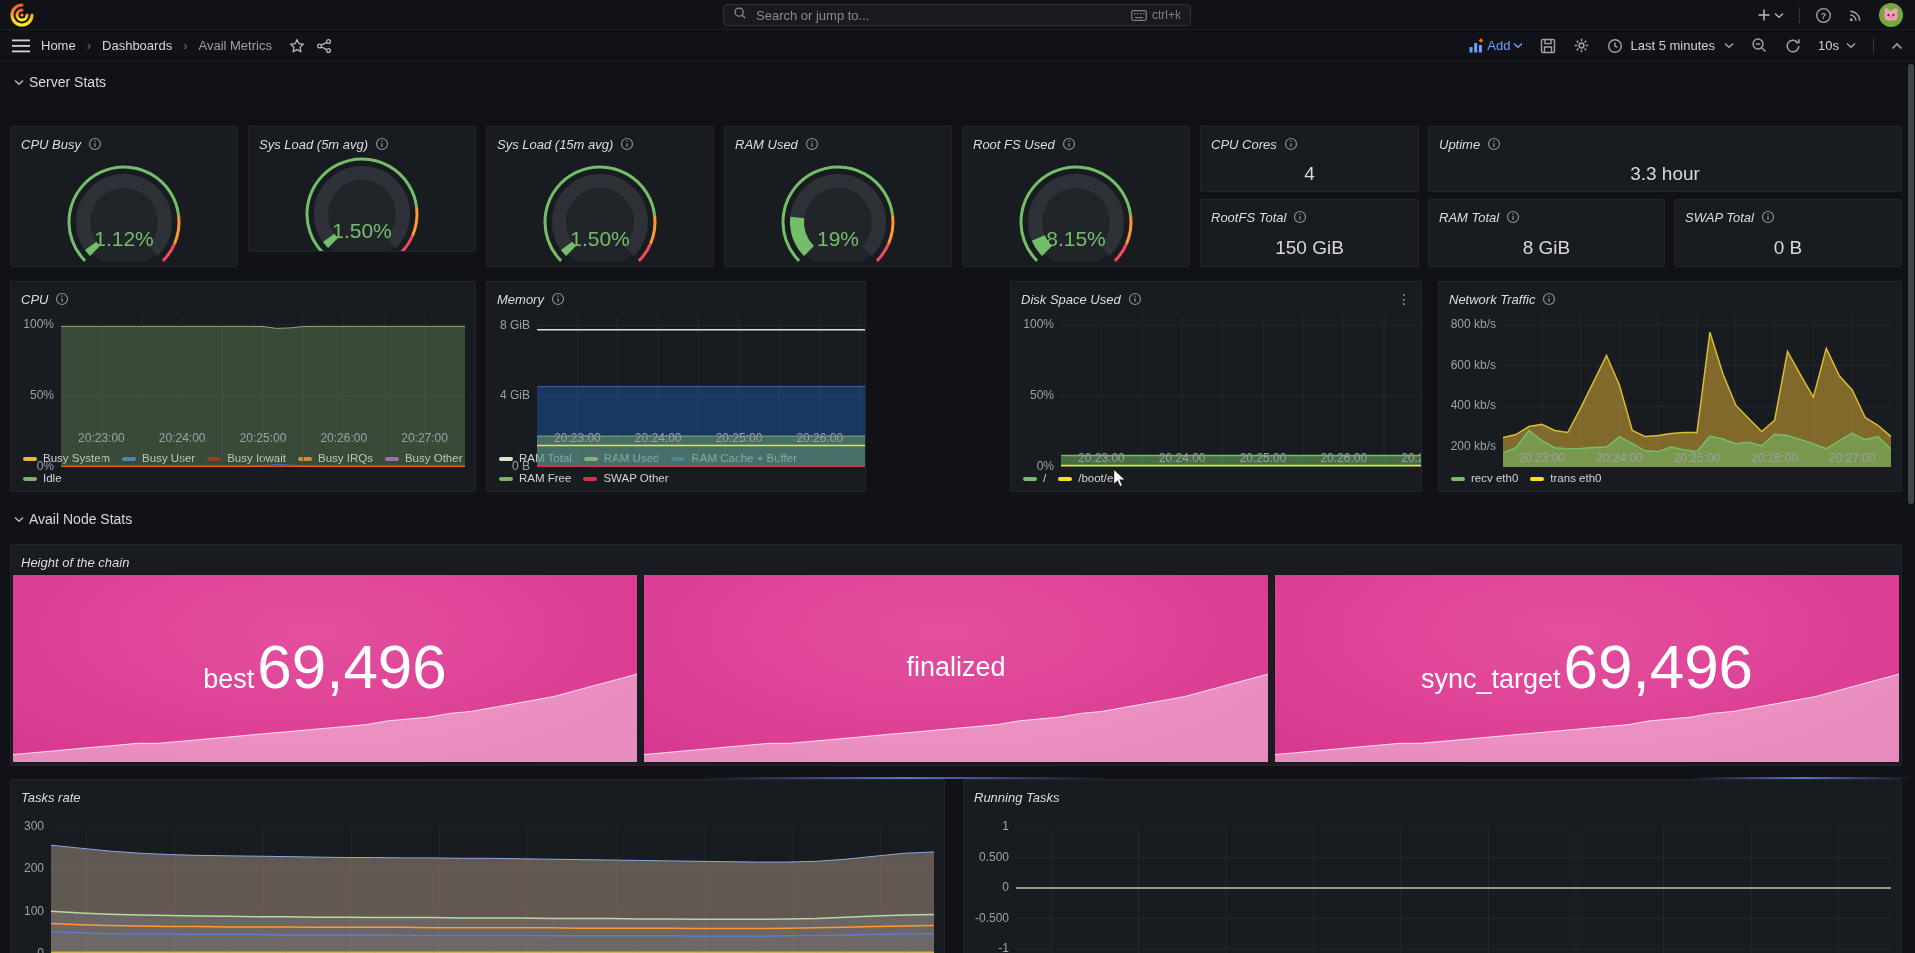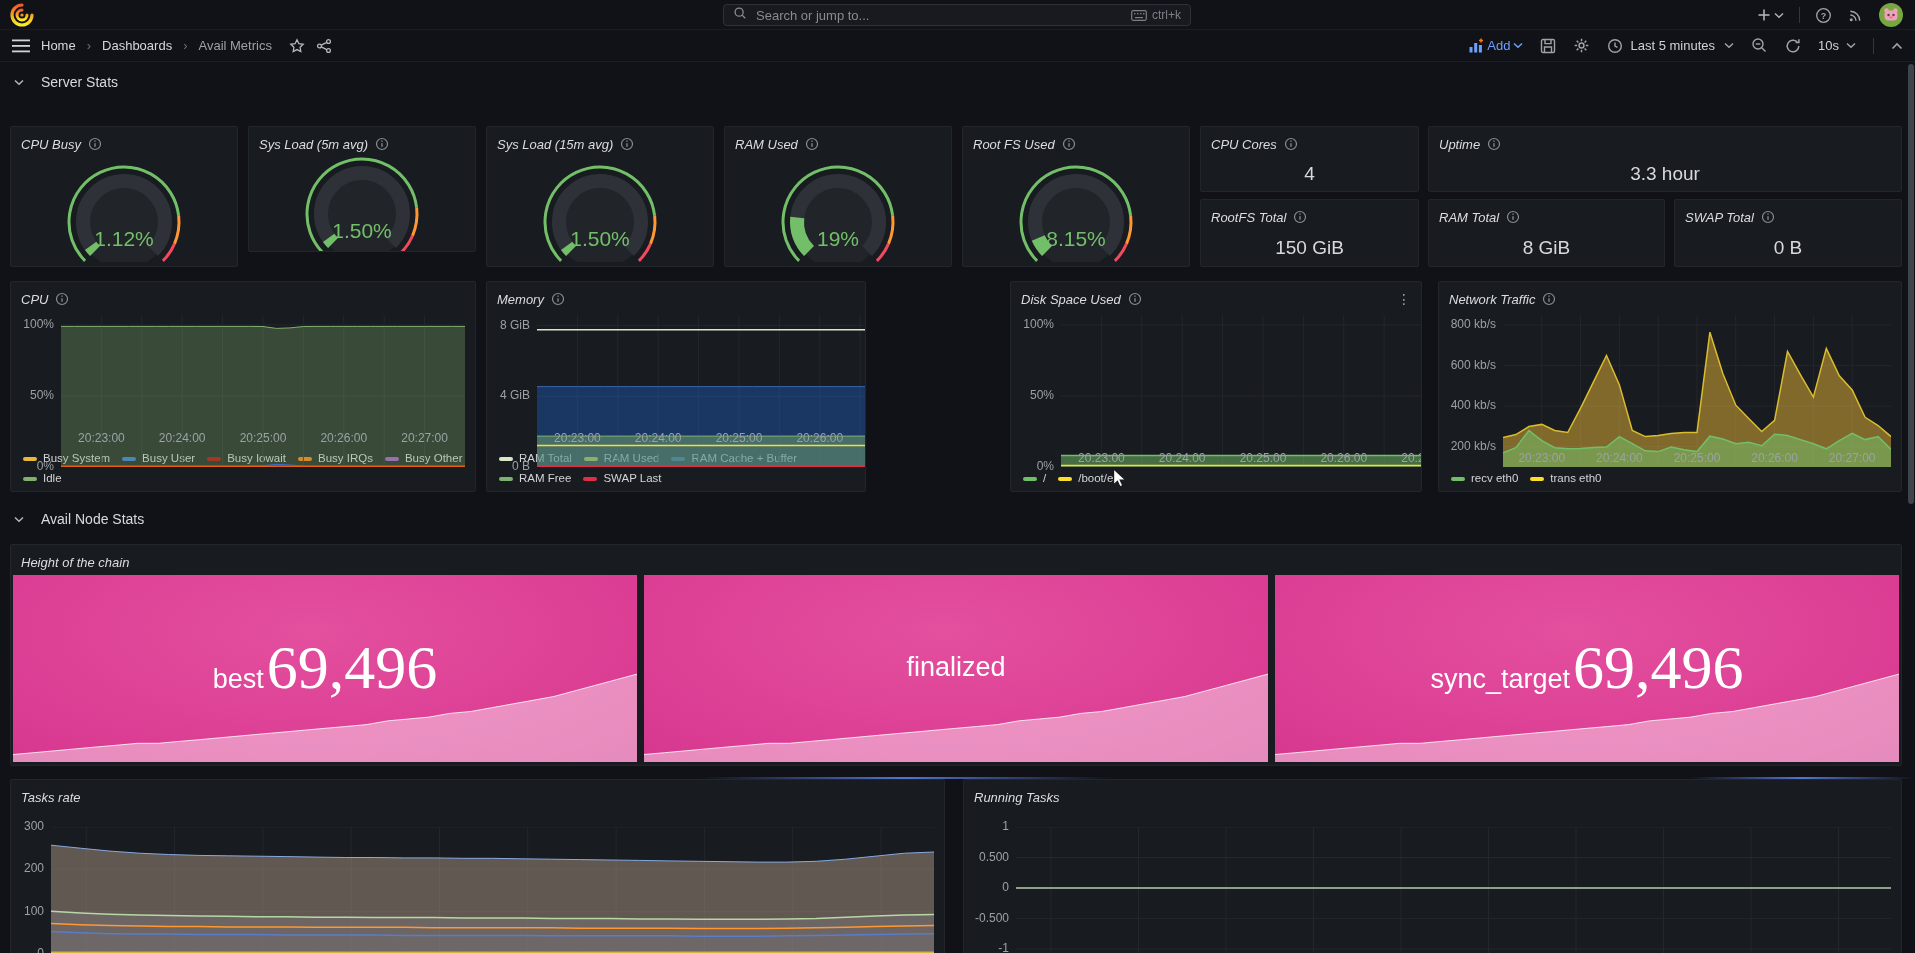--- a/index.html
+++ b/index.html
@@ -18,21 +18,21 @@
   
   .toolbar{position:absolute;top:30px;left:0;width:100%;height:32px;background:#111217;border-bottom:1px solid #1b1e23;display:flex;align-items:center;padding:0 12px;box-sizing:border-box;}
   .tb-left{display:flex;align-items:center;gap:11px;}
   .tb-right{margin-left:auto;display:flex;align-items:center;gap:17px;}
   .crumb{font-size:13px;color:#d5d7da;cursor:pointer;}
   .crumb.muted{color:#9da0a6;}
   .crumb-sep{color:#6e7177;font-size:13px;}
   .addlbl{color:#6E9FFF;font-size:13px;font-weight:500;}
   .tlabel{color:#d0d2d6;font-size:13px;font-weight:500;}
   
-  .section-head{position:absolute;display:flex;align-items:center;gap:17px;color:#d8d9dc;font-size:14px;font-weight:500;cursor:pointer;}
+  .section-head{position:absolute;display:flex;align-items:center;gap:5px;color:#d8d9dc;font-size:14px;font-weight:500;cursor:pointer;}
   .panel{position:absolute;background:#181b1f;border:1px solid #22252a;border-radius:2px;box-sizing:border-box;overflow:hidden;}
   .phead{height:24px;display:flex;align-items:center;gap:7px;padding:5px 10px 0;}
   .ptitle{font-size:13px;font-weight:500;color:#dcdde1;white-space:nowrap;font-style:italic;}
   .kebab{margin-left:auto;color:#9fa3a9;font-size:14px;line-height:10px;cursor:pointer;}
   .gauge-body{position:relative;height:calc(100% - 28px);display:flex;align-items:center;justify-content:center;}
   .stat-value{height:calc(100% - 28px);display:flex;align-items:center;justify-content:center;font-size:19px;font-weight:500;color:#d8d9dd;}
   
   .cbody{display:flex;flex-direction:column;height:calc(100% - 26px);padding:4px 10px 6px;box-sizing:border-box;}
   .cwrap{flex:1;display:flex;min-height:0;}
   .gut{position:relative;flex:none;}
@@ -43,21 +43,21 @@
   .xrow span{position:absolute;top:3px;transform:translateX(-50%);font-size:12px;color:#9da1a7;white-space:nowrap;}
   .legend{flex:none;display:flex;flex-wrap:wrap;column-gap:12px;row-gap:1px;padding:3px 0 0 2px;max-height:44px;overflow:hidden;}
   .litem{display:flex;align-items:center;gap:6px;font-size:11.5px;color:#d2d4d8;line-height:19px;cursor:pointer;white-space:nowrap;}
   .chip{width:14px;height:4px;border-radius:2px;display:inline-block;flex:none;}
   
   .hp-items{position:absolute;left:2px;right:2px;top:30px;bottom:3px;display:flex;gap:7px;}
   .bigstat{position:relative;flex:1;overflow:hidden;background:radial-gradient(115% 150% at 48% 30%, #E44F9E 0%, #D93A91 55%, #BC2B7D 100%);}
   .spark{position:absolute;left:0;right:0;top:0;bottom:0;z-index:1;}
   .big-center{position:absolute;left:0;right:0;top:50%;transform:translateY(-54%);display:flex;justify-content:center;align-items:baseline;gap:3px;z-index:2;}
   .bigstat .lbl{font-size:27px;color:#fff;}
-  .bigstat .num{font-size:62px;font-weight:500;color:#fff;line-height:1;font-family:Liberation Serif, serif;}
+  .bigstat .num{font-size:62px;font-weight:500;color:#fff;line-height:1;}
   
   .glow{position:absolute;height:2px;top:777px;background:linear-gradient(90deg, rgba(80,120,255,0), rgba(100,140,255,0.8), rgba(80,120,255,0));z-index:5;}
   .scroll-thumb{position:absolute;right:1px;top:64px;width:6px;height:440px;background:#3f434a;border-radius:3px;z-index:6;}
   .cursor{position:absolute;left:1112px;top:468px;z-index:99;pointer-events:none;}
   .infoic{display:inline-flex;}
 </style>
 </head>
 <body>
 
 <div id="app">
@@ -558,21 +558,21 @@
           <div class="litem">
             <span class="chip" style="background: rgb(58, 102, 165);"></span>
             <span>RAM Cache + Buffer</span>
           </div>
           <div class="litem">
             <span class="chip" style="background: rgb(126, 178, 109);"></span>
             <span>RAM Free</span>
           </div>
           <div class="litem">
             <span class="chip" style="background: rgb(224, 47, 68);"></span>
-            <span>SWAP Last</span>
+            <span>SWAP Other</span>
           </div>
         </div>
     </div>
   </div>
   <div class="panel" style="left:1010px;top:281px;width:412px;height:211px">
     <div class="phead">
         <span class="ptitle">Disk Space Used</span>
         <span class="infoic">
           <svg width="14" height="14" viewBox="0 0 14 14">
             <circle cx="7" cy="7" r="5.5" fill="none" stroke="#898d93" stroke-width="1.2"></circle>

